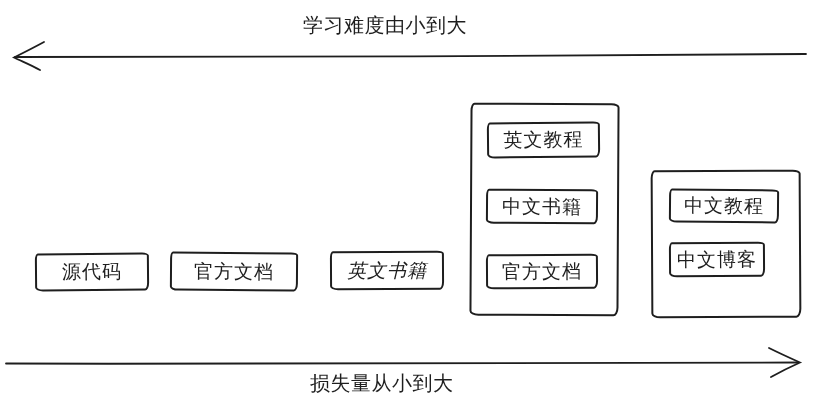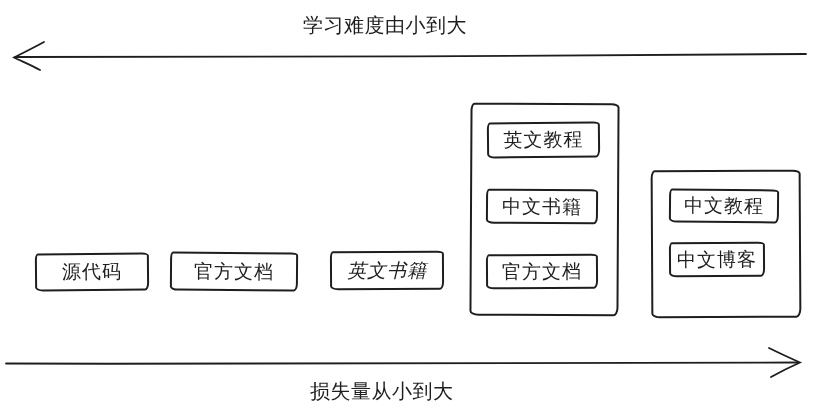--- a/index.html
+++ b/index.html
@@ -14,21 +14,21 @@
     overflow: hidden;
   }
   .axis-label {
     position: absolute;
     font-size: 20px;
     letter-spacing: 0.5px;
     color: #1e1e1e;
     white-space: nowrap;
   }
   .axis-label.top { left: 303px; top: 12px; }
-  .axis-label.bottom { left: 310px; top: 378px; }
+  .axis-label.bottom { left: 310px; top: 370px; }
   .arrow-svg {
     position: absolute;
     left: 0; top: 0;
     width: 813px; height: 414px;
     pointer-events: none;
   }
   .arrow-svg path {
     fill: none;
     stroke: #1e1e1e;
     stroke-width: 1.8;

